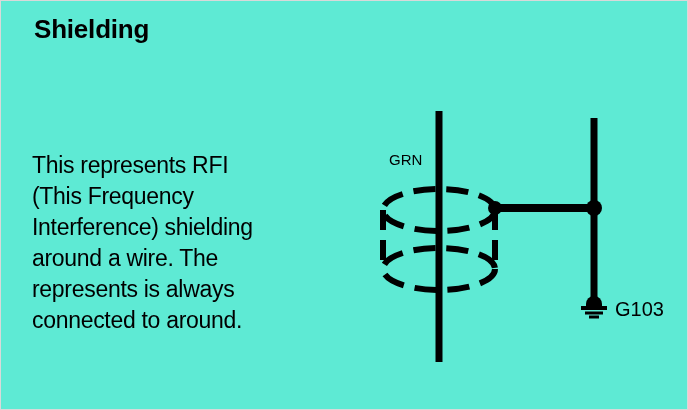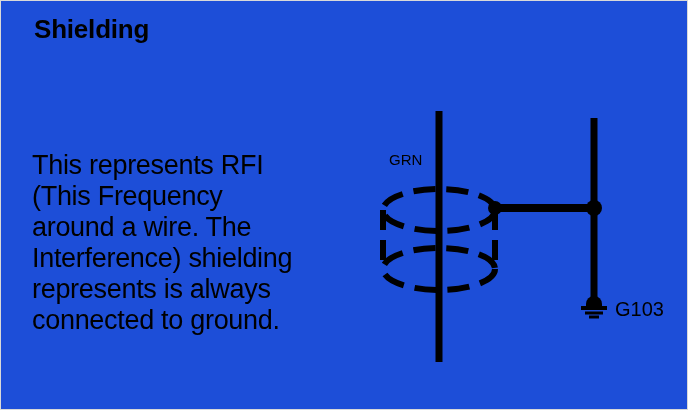--- a/index.html
+++ b/index.html
@@ -4,21 +4,21 @@
 <style>
   html, body {
     margin: 0;
     padding: 0;
     background: #ffffff;
   }
   #page {
     position: relative;
     width: 688px;
     height: 410px;
-    background: #1d4ed8;
+    background: #5eead4;
     border: 1px solid #d9d9d9;
     box-sizing: border-box;
     overflow: hidden;
     font-family: "Liberation Sans", sans-serif;
     color: #000000;
   }
 
   
   #title {
     position: absolute;
@@ -29,21 +29,21 @@
     letter-spacing: -0.2px;
     line-height: 1.1;
     white-space: nowrap;
   }
 
   #body-text {
     position: absolute;
     left: 31px;
     top: 149px;
     width: 320px;
-    font-size: 27px;
+    font-size: 23px;
     line-height: 31px;
     letter-spacing: -0.3px;
   }
   #body-text .line {
     white-space: nowrap;
     display: block;
   }
 
   
   #diagram {
@@ -64,24 +64,24 @@
 </head>
 <body>
 
 <div id="page">
 
   <div id="title">Shielding</div>
 
   <div id="body-text">
     <span class="line">This represents RFI</span>
     <span class="line">(This Frequency</span>
+    <span class="line">Interference) shielding</span>
     <span class="line">around a wire. The</span>
-    <span class="line">Interference) shielding</span>
     <span class="line">represents is always</span>
-    <span class="line">connected to ground.</span>
+    <span class="line">connected to around.</span>
   </div>
 
   <div id="diagram">
     <svg width="688" height="410" viewBox="0 0 688 410" xmlns="http://www.w3.org/2000/svg">
 
       <line x1="438" y1="110" x2="438" y2="361" stroke="#000000" stroke-width="7" stroke-linecap="butt"></line>
 
       <text class="lbl" x="388" y="164" font-size="15">GRN</text>
 
       <ellipse cx="438" cy="209" rx="56" ry="21" fill="none" stroke="#000000" stroke-width="6" stroke-dasharray="22 11"></ellipse>

